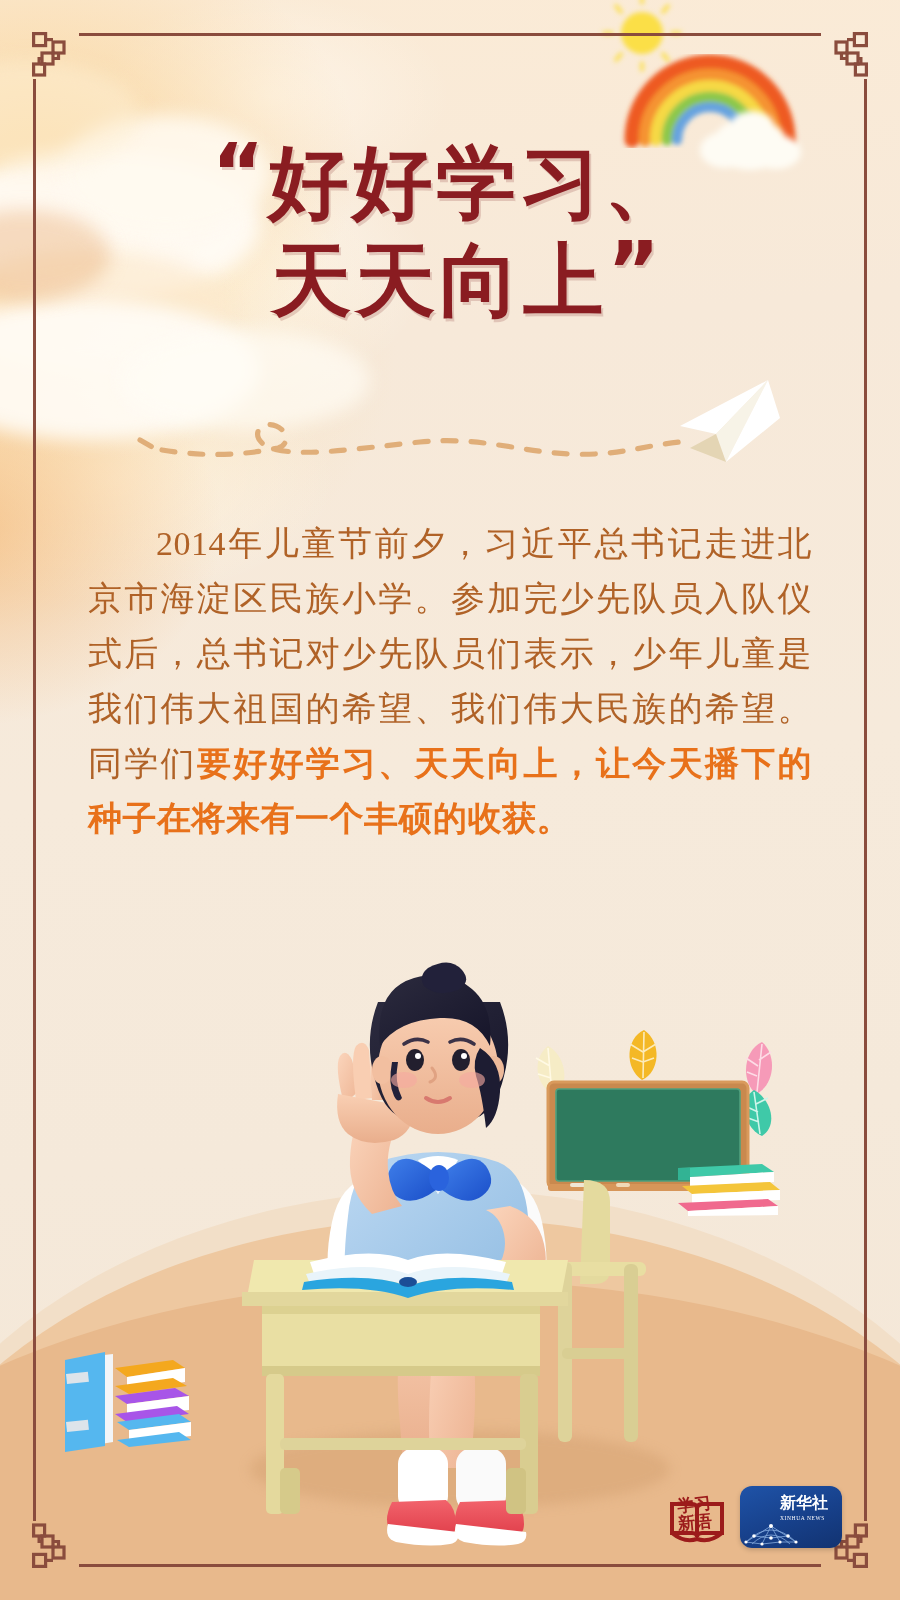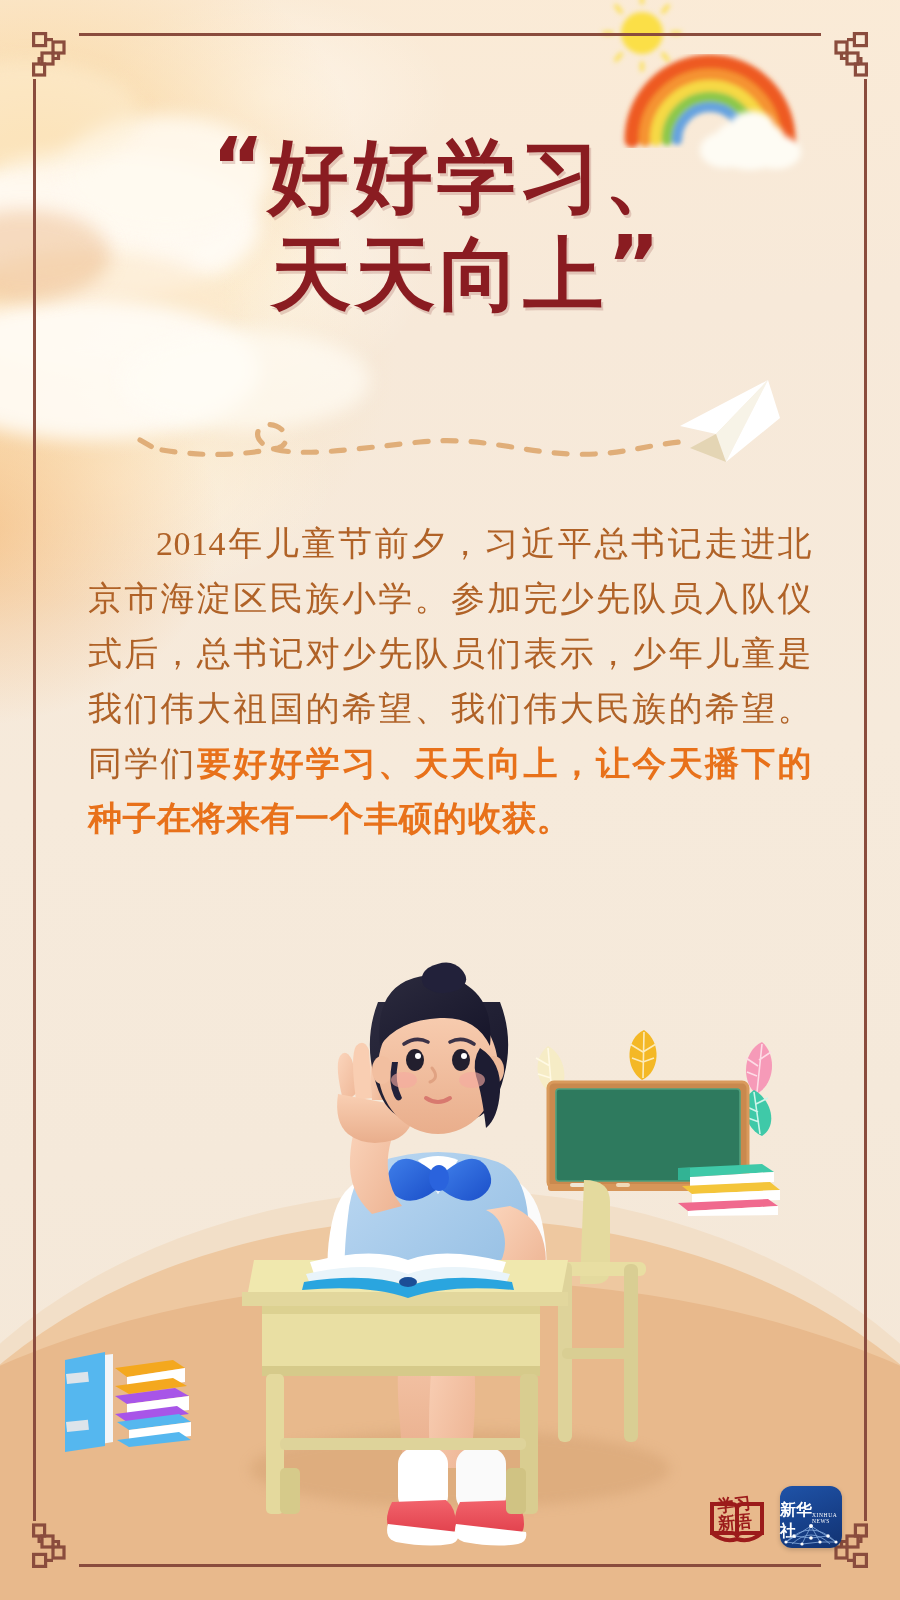--- a/index.html
+++ b/index.html
@@ -40,21 +40,21 @@
   .mcorner.br{right:-2px;bottom:-2px;transform:scale(-1,-1);}
 
   
   .title{
     position:absolute;left:0;right:0;top:128px;text-align:center;
     color:#8A1C21;font-weight:bold;
     font-family:"DejaVu Sans","Liberation Sans",sans-serif;
     letter-spacing:4px;line-height:1.22;
     text-shadow:2px 3px 0 rgba(120,30,30,.18);
   }
-  .title .l1{font-size:80px;display:block;}
+  .title .l1{font-size:80px;display:block;margin-top:6px;}
   .title .l2{font-size:80px;display:block;margin-left:35px;}
   .qm{font-size:80px;vertical-align:top;line-height:1;}
 
   
   .trail{position:absolute;left:120px;top:378px;width:660px;height:90px;}
 
   
   .body-copy{
     position:absolute;left:88px;right:88px;top:482px;
     font-family:"Liberation Serif","DejaVu Serif",serif;
@@ -74,21 +74,21 @@
   
   .illus{position:absolute;pointer-events:none;}
   #student-scene{left:232px;top:962px;width:460px;height:600px;}
   #chalkboard-scene{left:526px;top:1016px;width:262px;height:200px;}
   #books-corner{left:55px;top:1330px;width:150px;height:125px;}
 
   
   .logos{position:absolute;right:58px;bottom:52px;display:flex;gap:12px;align-items:flex-end;}
   .logo-box{width:62px;height:62px;position:relative;}
   .logo-xh{border-radius:12px;background:linear-gradient(160deg,#1F53A8 0%,#17408A 55%,#123371 100%);
-    box-shadow:0 2px 5px rgba(0,0,0,.18);display:flex;align-items:center;}
+    box-shadow:0 2px 5px rgba(0,0,0,.18);display:flex;flex-direction:column;align-items:flex-start;padding-left:40px;}
   .xh-cn{color:#fff;font-size:16px;font-weight:bold;letter-spacing:0px;margin-top:7px;
     font-family:"DejaVu Sans","Liberation Sans",sans-serif;}
   .xh-en{color:#fff;font-size:5.5px;letter-spacing:.6px;margin-top:1px;
     font-family:"Liberation Serif",serif;}
   .logo-xxxy{display:flex;align-items:center;justify-content:center;}
   .xxxy-txt{position:absolute;color:#9C1B1B;font-weight:bold;
     font-family:"DejaVu Sans","Liberation Sans",sans-serif;line-height:1;}
   .xxxy-a{font-size:17px;left:11px;top:10px;transform:rotate(-7deg);}
   .xxxy-b{font-size:17px;left:12px;top:28px;transform:rotate(-5deg);}
 </style>

